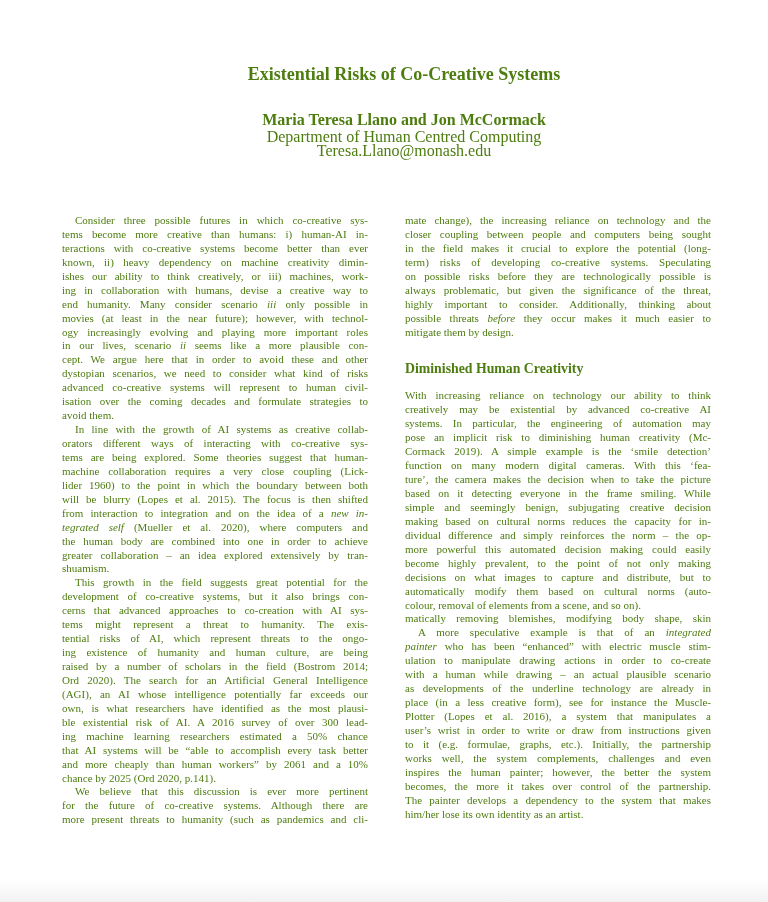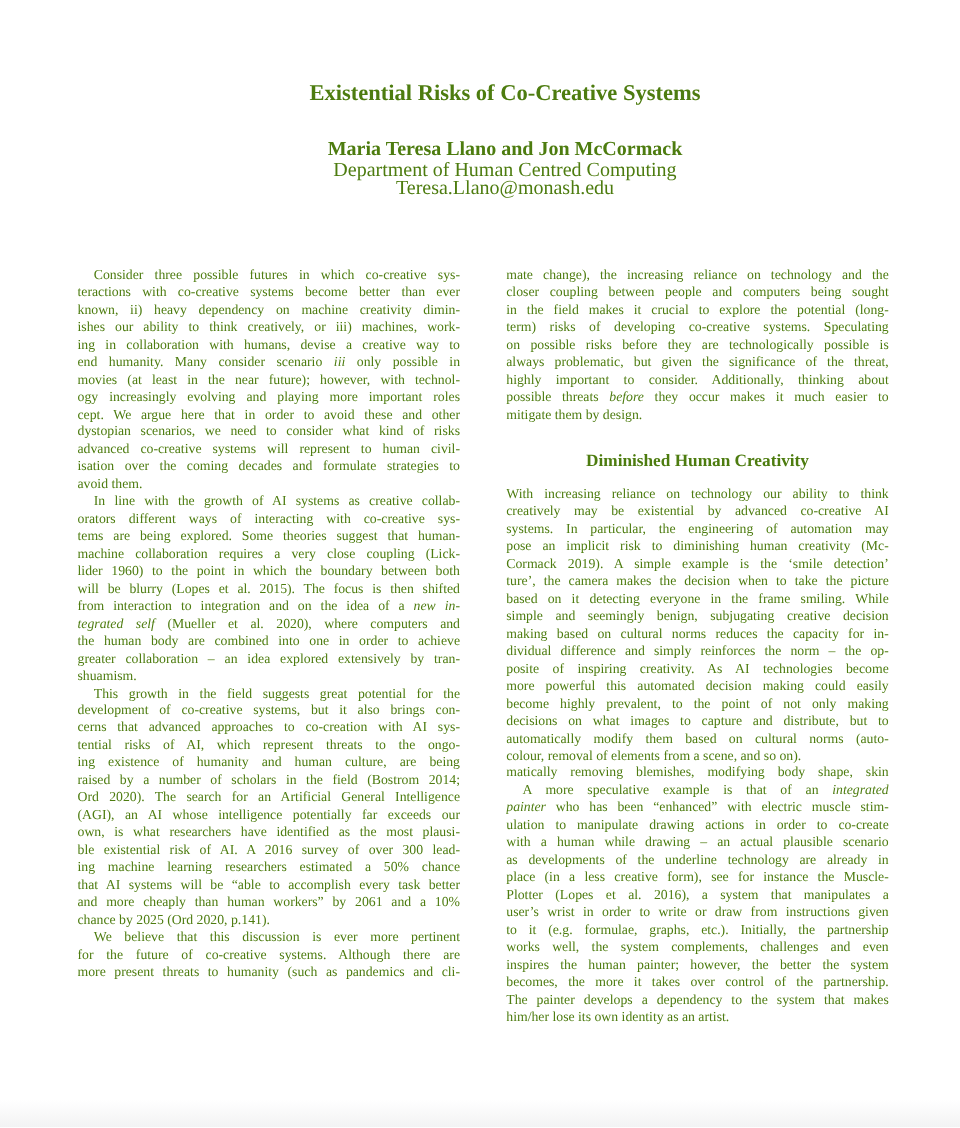--- a/index.html
+++ b/index.html
@@ -61,21 +61,20 @@
     text-align: justify;
     text-align-last: justify;
     white-space: normal;
   }
   .line.endline { text-align-last: left; }
   .line.indent { text-indent: 13px; }
   .it { font-style: italic; }
   .section-heading {
     font-size: 13.8px;
     font-weight: bold;
-    text-align: center;
     line-height: 17px;
     margin: 21px 0 12px 0;
   }
   .bottom-edge {
     position: absolute;
     left: 0;
     top: 880px;
     width: 100%;
     height: 22px;
     background: linear-gradient(180deg, #ffffff 0%, #f2f2f3 100%);
@@ -91,27 +90,29 @@
     <div class="affiliation">
       <div>Department of Human Centred Computing</div>
       <div>Teresa.Llano@monash.edu</div>
     </div>
   </header>
 
   <main class="columns">
     <section class="col">
         <div class="paragraph">
           <div class="line indent">Consider three possible futures in which co-creative sys-</div>
+          <div class="line">tems become more creative than humans: i) human-AI in-</div>
           <div class="line">teractions with co-creative systems become better than ever</div>
           <div class="line">known, ii) heavy dependency on machine creativity dimin-</div>
           <div class="line">ishes our ability to think creatively, or iii) machines, work-</div>
           <div class="line">ing in collaboration with humans, devise a creative way to</div>
           <div class="line"><span>end humanity. Many consider scenario </span><span class="it">iii</span><span> only possible in</span></div>
           <div class="line">movies (at least in the near future); however, with technol-</div>
           <div class="line">ogy increasingly evolving and playing more important roles</div>
+          <div class="line"><span>in our lives, scenario </span><span class="it">ii</span><span> seems like a more plausible con-</span></div>
           <div class="line">cept. We argue here that in order to avoid these and other</div>
           <div class="line">dystopian scenarios, we need to consider what kind of risks</div>
           <div class="line">advanced co-creative systems will represent to human civil-</div>
           <div class="line">isation over the coming decades and formulate strategies to</div>
           <div class="line endline">avoid them.</div>
         </div>
         <div class="paragraph">
           <div class="line indent">In line with the growth of AI systems as creative collab-</div>
           <div class="line">orators different ways of interacting with co-creative sys-</div>
           <div class="line">tems are being explored. Some theories suggest that human-</div>
@@ -121,20 +122,21 @@
           <div class="line"><span>from interaction to integration and on the idea of a </span><span class="it">new in-</span></div>
           <div class="line"><span class="it">tegrated self</span><span> (Mueller et al. 2020), where computers and</span></div>
           <div class="line">the human body are combined into one in order to achieve</div>
           <div class="line">greater collaboration – an idea explored extensively by tran-</div>
           <div class="line endline">shuamism.</div>
         </div>
         <div class="paragraph">
           <div class="line indent">This growth in the field suggests great potential for the</div>
           <div class="line">development of co-creative systems, but it also brings con-</div>
           <div class="line">cerns that advanced approaches to co-creation with AI sys-</div>
+          <div class="line">tems might represent a threat to humanity. The exis-</div>
           <div class="line">tential risks of AI, which represent threats to the ongo-</div>
           <div class="line">ing existence of humanity and human culture, are being</div>
           <div class="line">raised by a number of scholars in the field (Bostrom 2014;</div>
           <div class="line">Ord 2020). The search for an Artificial General Intelligence</div>
           <div class="line">(AGI), an AI whose intelligence potentially far exceeds our</div>
           <div class="line">own, is what researchers have identified as the most plausi-</div>
           <div class="line">ble existential risk of AI. A 2016 survey of over 300 lead-</div>
           <div class="line">ing machine learning researchers estimated a 50% chance</div>
           <div class="line">that AI systems will be “able to accomplish every task better</div>
           <div class="line">and more cheaply than human workers” by 2061 and a 10%</div>
@@ -158,26 +160,26 @@
           <div class="line"><span>possible threats </span><span class="it">before</span><span> they occur makes it much easier to</span></div>
           <div class="line endline">mitigate them by design.</div>
         </div>
         <h2 class="section-heading">Diminished Human Creativity</h2>
         <div class="paragraph">
           <div class="line">With increasing reliance on technology our ability to think</div>
           <div class="line">creatively may be existential by advanced co-creative AI</div>
           <div class="line">systems. In particular, the engineering of automation may</div>
           <div class="line">pose an implicit risk to diminishing human creativity (Mc-</div>
           <div class="line">Cormack 2019). A simple example is the ‘smile detection’</div>
+          <div class="line">function on many modern digital cameras. With this ‘fea-</div>
           <div class="line">ture’, the camera makes the decision when to take the picture</div>
           <div class="line">based on it detecting everyone in the frame smiling. While</div>
           <div class="line">simple and seemingly benign, subjugating creative decision</div>
           <div class="line">making based on cultural norms reduces the capacity for in-</div>
           <div class="line">dividual difference and simply reinforces the norm – the op-</div>
-          <div class="line">posite of inspiring creativity. As AI technologies become</div>
           <div class="line">more powerful this automated decision making could easily</div>
           <div class="line">become highly prevalent, to the point of not only making</div>
           <div class="line">decisions on what images to capture and distribute, but to</div>
           <div class="line">automatically modify them based on cultural norms (auto-</div>
           <div class="line endline">colour, removal of elements from a scene, and so on).</div>
           <div class="line">matically removing blemishes, modifying body shape, skin</div>
         </div>
         <div class="paragraph">
           <div class="line indent"><span>A more speculative example is that of an </span><span class="it">integrated</span></div>
           <div class="line"><span class="it">painter</span><span> who has been “enhanced” with electric muscle stim-</span></div>

